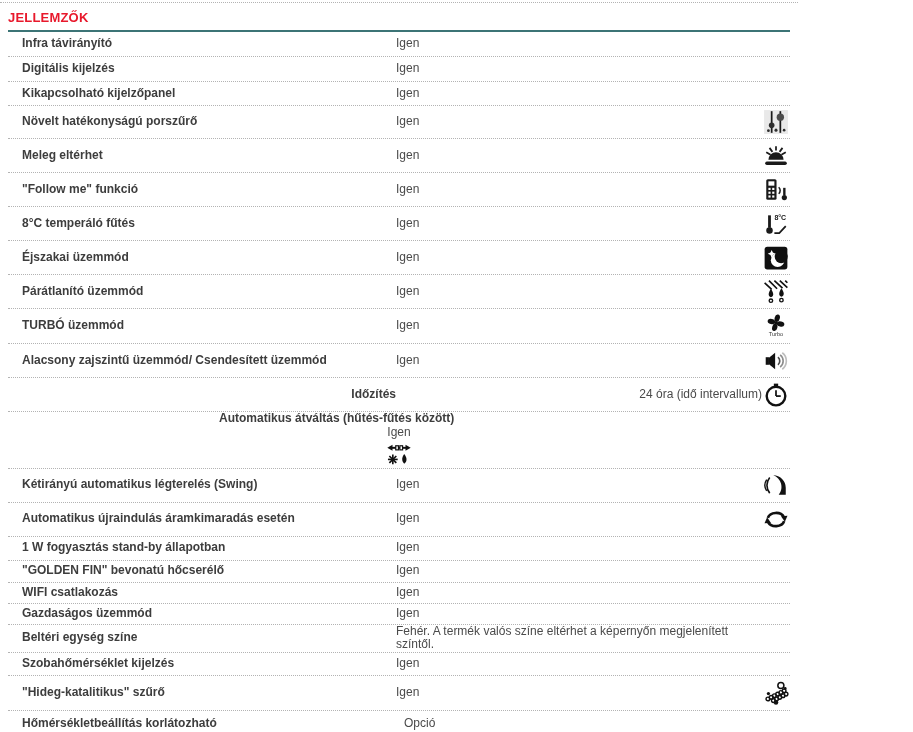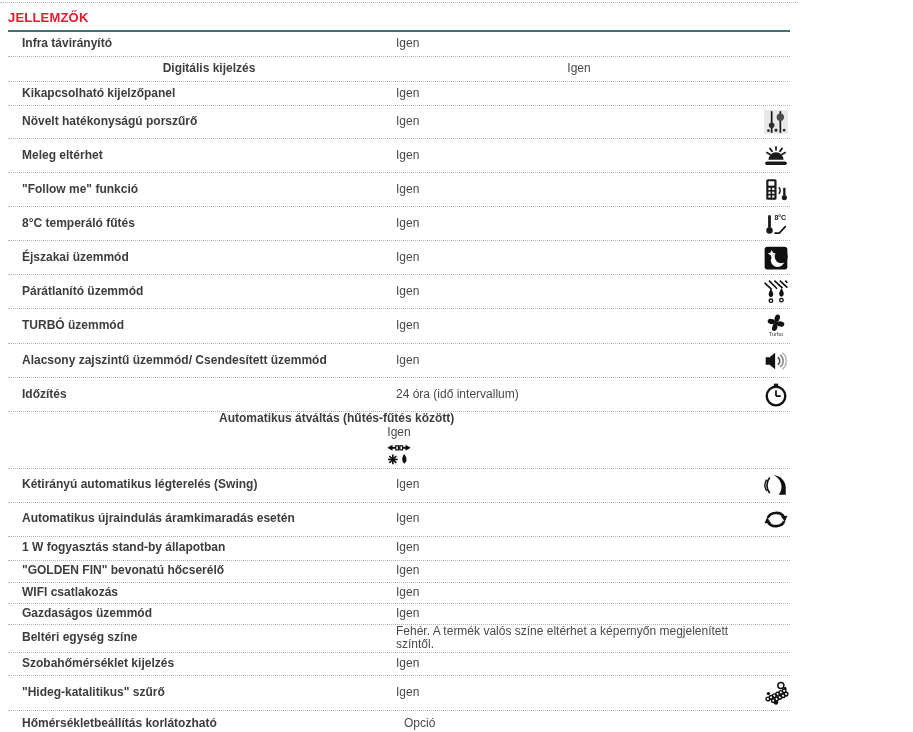--- a/index.html
+++ b/index.html
@@ -61,21 +61,21 @@
 
 <div class="page">
   <div class="top-rule"></div>
   <h2 class="title">JELLEMZŐK</h2>
   <div class="table" id="rows-container">
       <div class="row" style="min-height: 25px;">
         <div class="label">Infra távirányító</div>
         <div class="value">Igen</div>
         <div class="icon"></div>
       </div>
-      <div class="row" style="min-height: 25px; text-align: center;">
+      <div class="row" style="min-height: 25px;">
         <div class="label">Digitális kijelzés</div>
         <div class="value">Igen</div>
         <div class="icon"></div>
       </div>
       <div class="row" style="min-height: 24px;">
         <div class="label">Kikapcsolható kijelzőpanel</div>
         <div class="value">Igen</div>
         <div class="icon"></div>
       </div>
       <div class="row" style="min-height: 33px;">
@@ -199,21 +199,21 @@
         <div class="icon">
           <svg viewBox="0 0 24 24" width="26" height="26" xmlns="http://www.w3.org/2000/svg">
             <rect x="2.5" y="8.5" width="3" height="7" fill="#111"></rect>
             <polygon points="5.5,9 11.2,4.3 11.2,19.7 5.5,15" fill="#111"></polygon>
             <path d="M13.8,8.5 a4.5,4.5 0 0 1 0,7" fill="none" stroke="#4d4d4d" stroke-width="1.5"></path>
             <path d="M15.8,6.4 a7,7 0 0 1 0,11.2" fill="none" stroke="#8d8d8d" stroke-width="1.5"></path>
             <path d="M17.8,4.4 a9.6,9.6 0 0 1 0,15.2" fill="none" stroke="#bdbdbd" stroke-width="1.5"></path>
           </svg>
         </div>
       </div>
-      <div class="row" style="min-height: 34px;">
+      <div class="row" style="min-height: 34px; text-align: right;">
         <div class="label">Időzítés</div>
         <div class="value">24 óra (idő intervallum)</div>
         <div class="icon">
           <svg viewBox="0 0 24 24" width="26" height="26" xmlns="http://www.w3.org/2000/svg">
             <rect x="10" y="1.5" width="4" height="2.6" fill="#111"></rect>
             <circle cx="12" cy="13" r="8.6" fill="none" stroke="#111" stroke-width="2.2"></circle>
             <line x1="12" y1="13" x2="12" y2="7.6" stroke="#111" stroke-width="1.6"></line>
             <line x1="12" y1="13" x2="16.4" y2="13" stroke="#111" stroke-width="1.6"></line>
           </svg>
         </div>

